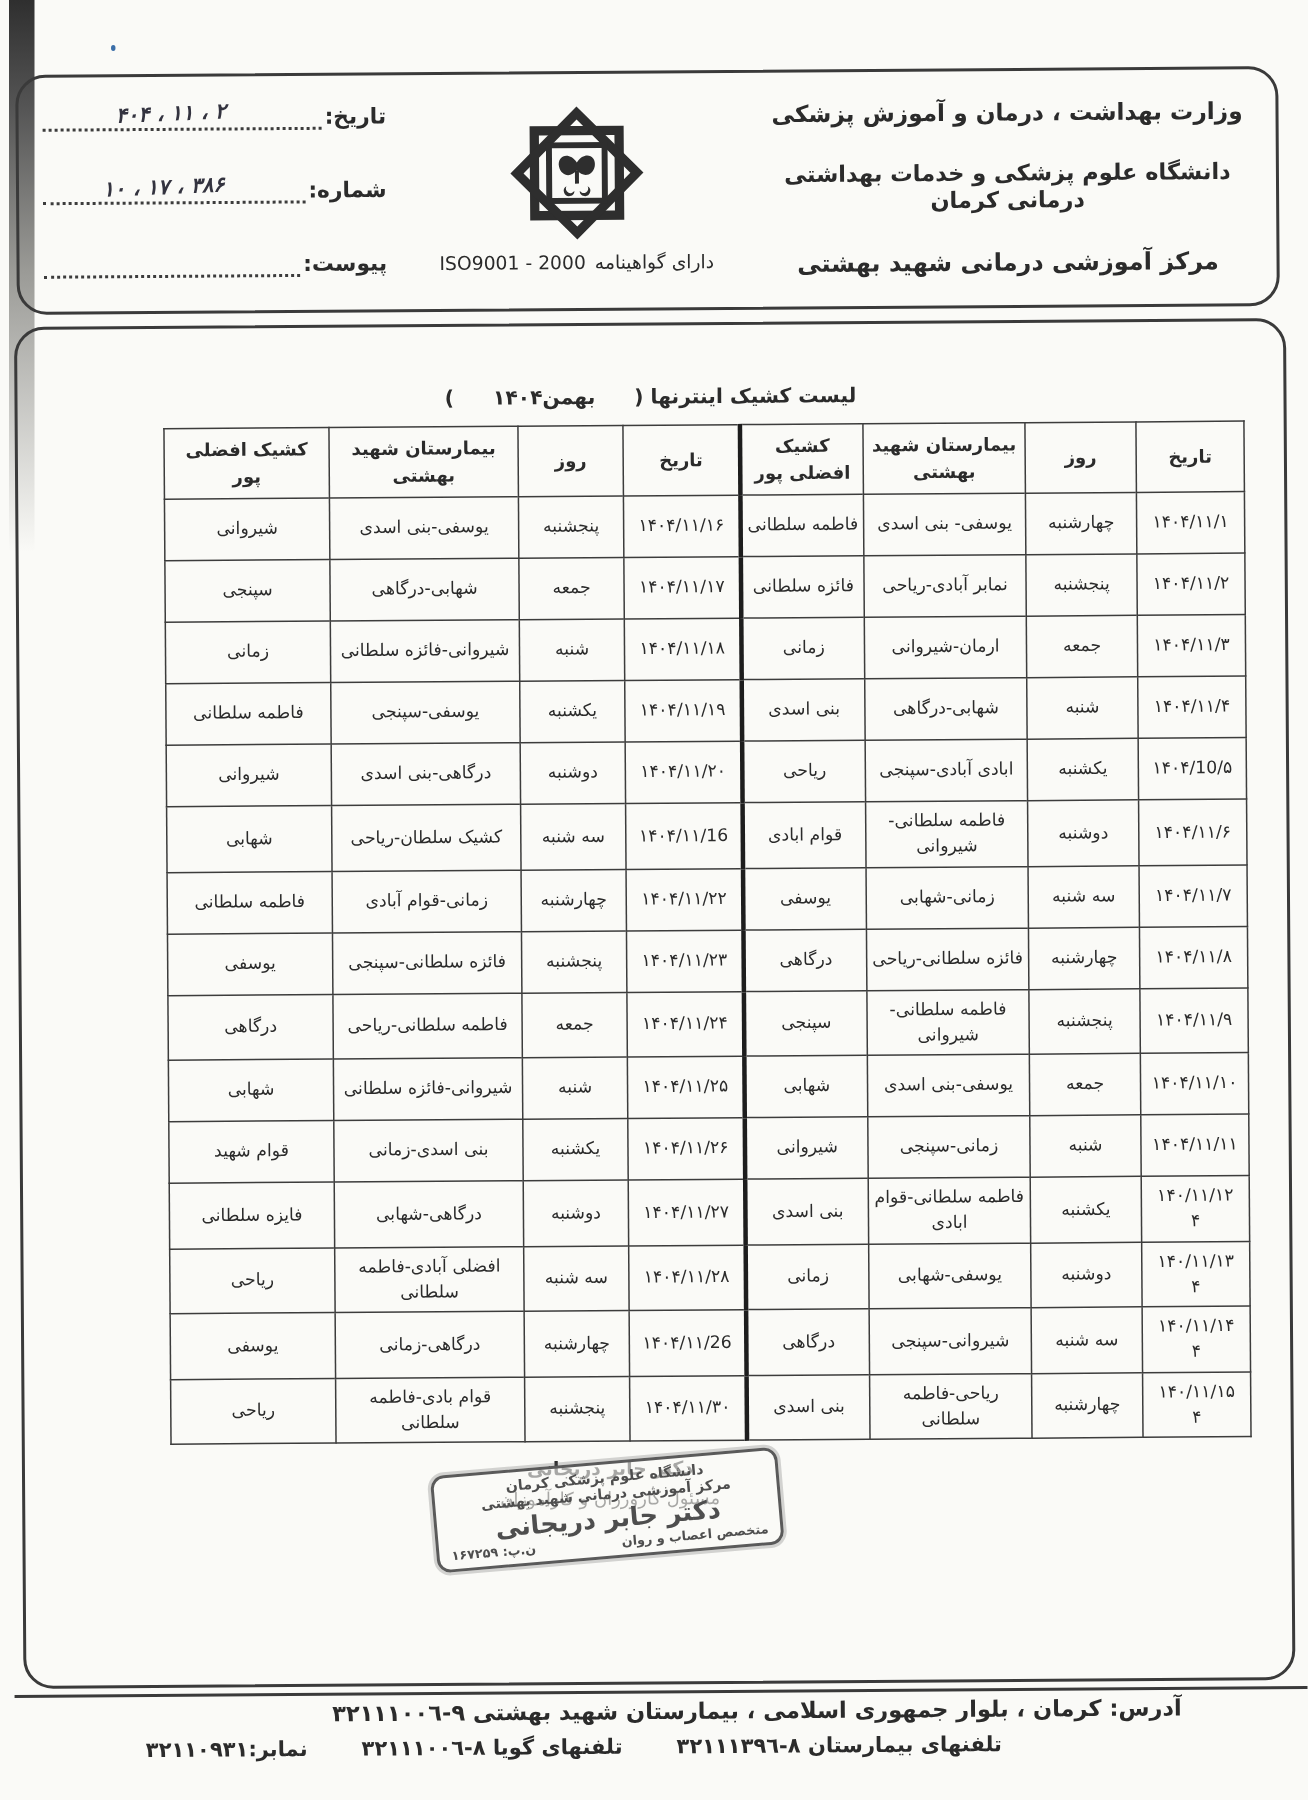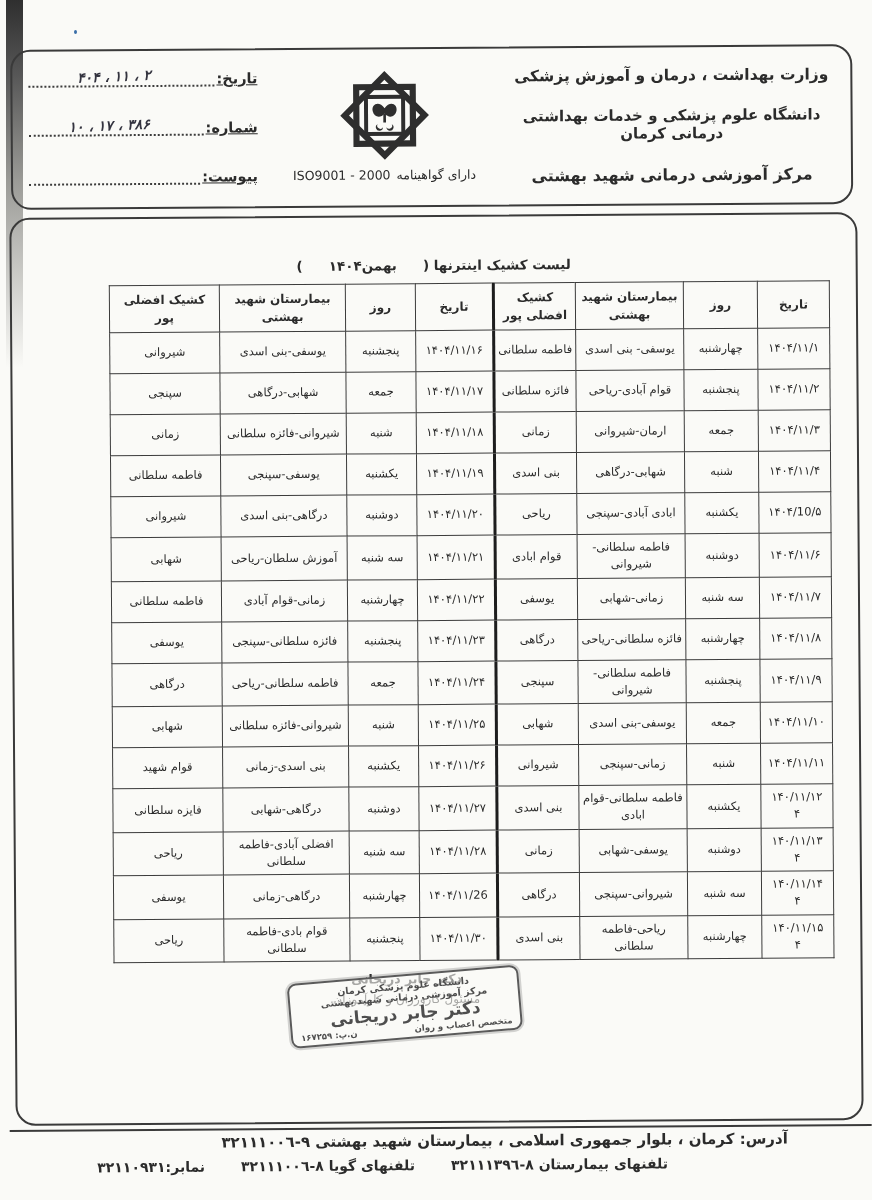--- a/index.html
+++ b/index.html
@@ -24,21 +24,21 @@
     text-align:center;font-weight:bold;}
   .lh-right .l1{font-size:15.5px;}
   .lh-right .l2{font-size:15px;}
   .lh-right .l3{font-size:16px;}
   .lh-center{flex:1;display:flex;flex-direction:column;align-items:center;justify-content:flex-start;padding-top:2px;}
   .logo{width:106px;height:112px;}
   .iso-row{display:flex;align-items:center;gap:6px;font-size:12.5px;margin-top:-4px;}
   .iso-code{direction:ltr;unicode-bidi:isolate;}
   .lh-left{width:235px;display:flex;flex-direction:column;justify-content:space-between;padding:10px 4px 14px 2px;box-sizing:border-box;}
   .fld{display:flex;align-items:flex-end;font-weight:bold;font-size:14.5px;}
-  .fld .lbl{white-space:nowrap;text-decoration:underline;}
+  .fld .lbl{white-space:nowrap;}
   .dots{flex:1;border-bottom:2px dotted #3c3c3c;margin-right:2px;position:relative;height:16px;}
   .hand{position:absolute;bottom:1px;right:8%;left:0;text-align:center;
     font-style:italic;font-size:14px;color:#33333f;transform:rotate(-2deg);white-space:nowrap;}
   
   .bodyframe{
     position:absolute;top:215px;right:12px;left:12px;height:908px;
     border:2.2px solid #3a3a3a;border-radius:20px;box-sizing:border-box;
     padding-top:40px;
   }
   .title-row{display:flex;justify-content:center;gap:26px;font-weight:bold;font-size:13.5px;margin-bottom:10px;}
@@ -179,21 +179,21 @@
         <td class="c-lday">پنجشنبه</td>
         <td class="c-lh">یوسفی-بنی اسدی</td>
         <td class="c-la">شیروانی</td>
       </tr>
           <tr>
         <td class="c-rd c-date">
               <div class="d1">۱۴۰۴/۱۱/۲</div>
               <div class="d2"></div>
             </td>
         <td class="c-rday">پنجشنبه</td>
-        <td class="c-rh">قوام آبادی-ریاحی</td>
+        <td class="c-rh">نمابر آبادی-ریاحی</td>
         <td class="c-ra">فائزه سلطانی</td>
         <td class="c-ld c-date">
               <div class="d1">۱۴۰۴/۱۱/۱۷</div>
               <div class="d2"></div>
             </td>
         <td class="c-lday">جمعه</td>
         <td class="c-lh">شهابی-درگاهی</td>
         <td class="c-la">سپنجی</td>
       </tr>
           <tr>
@@ -246,25 +246,25 @@
       </tr>
           <tr>
         <td class="c-rd c-date">
               <div class="d1">۱۴۰۴/۱۱/۶</div>
               <div class="d2"></div>
             </td>
         <td class="c-rday">دوشنبه</td>
         <td class="c-rh">فاطمه سلطانی-شیروانی</td>
         <td class="c-ra">قوام ابادی</td>
         <td class="c-ld c-date">
-              <div class="d1">۱۴۰۴/۱۱/۲۱</div>
+              <div class="d1">۱۴۰۴/۱۱/16</div>
               <div class="d2"></div>
             </td>
         <td class="c-lday">سه شنبه</td>
-        <td class="c-lh">آموزش سلطان-ریاحی</td>
+        <td class="c-lh">کشیک سلطان-ریاحی</td>
         <td class="c-la">شهابی</td>
       </tr>
           <tr>
         <td class="c-rd c-date">
               <div class="d1">۱۴۰۴/۱۱/۷</div>
               <div class="d2"></div>
             </td>
         <td class="c-rday">سه شنبه</td>
         <td class="c-rh">زمانی-شهابی</td>
         <td class="c-ra">یوسفی</td>

